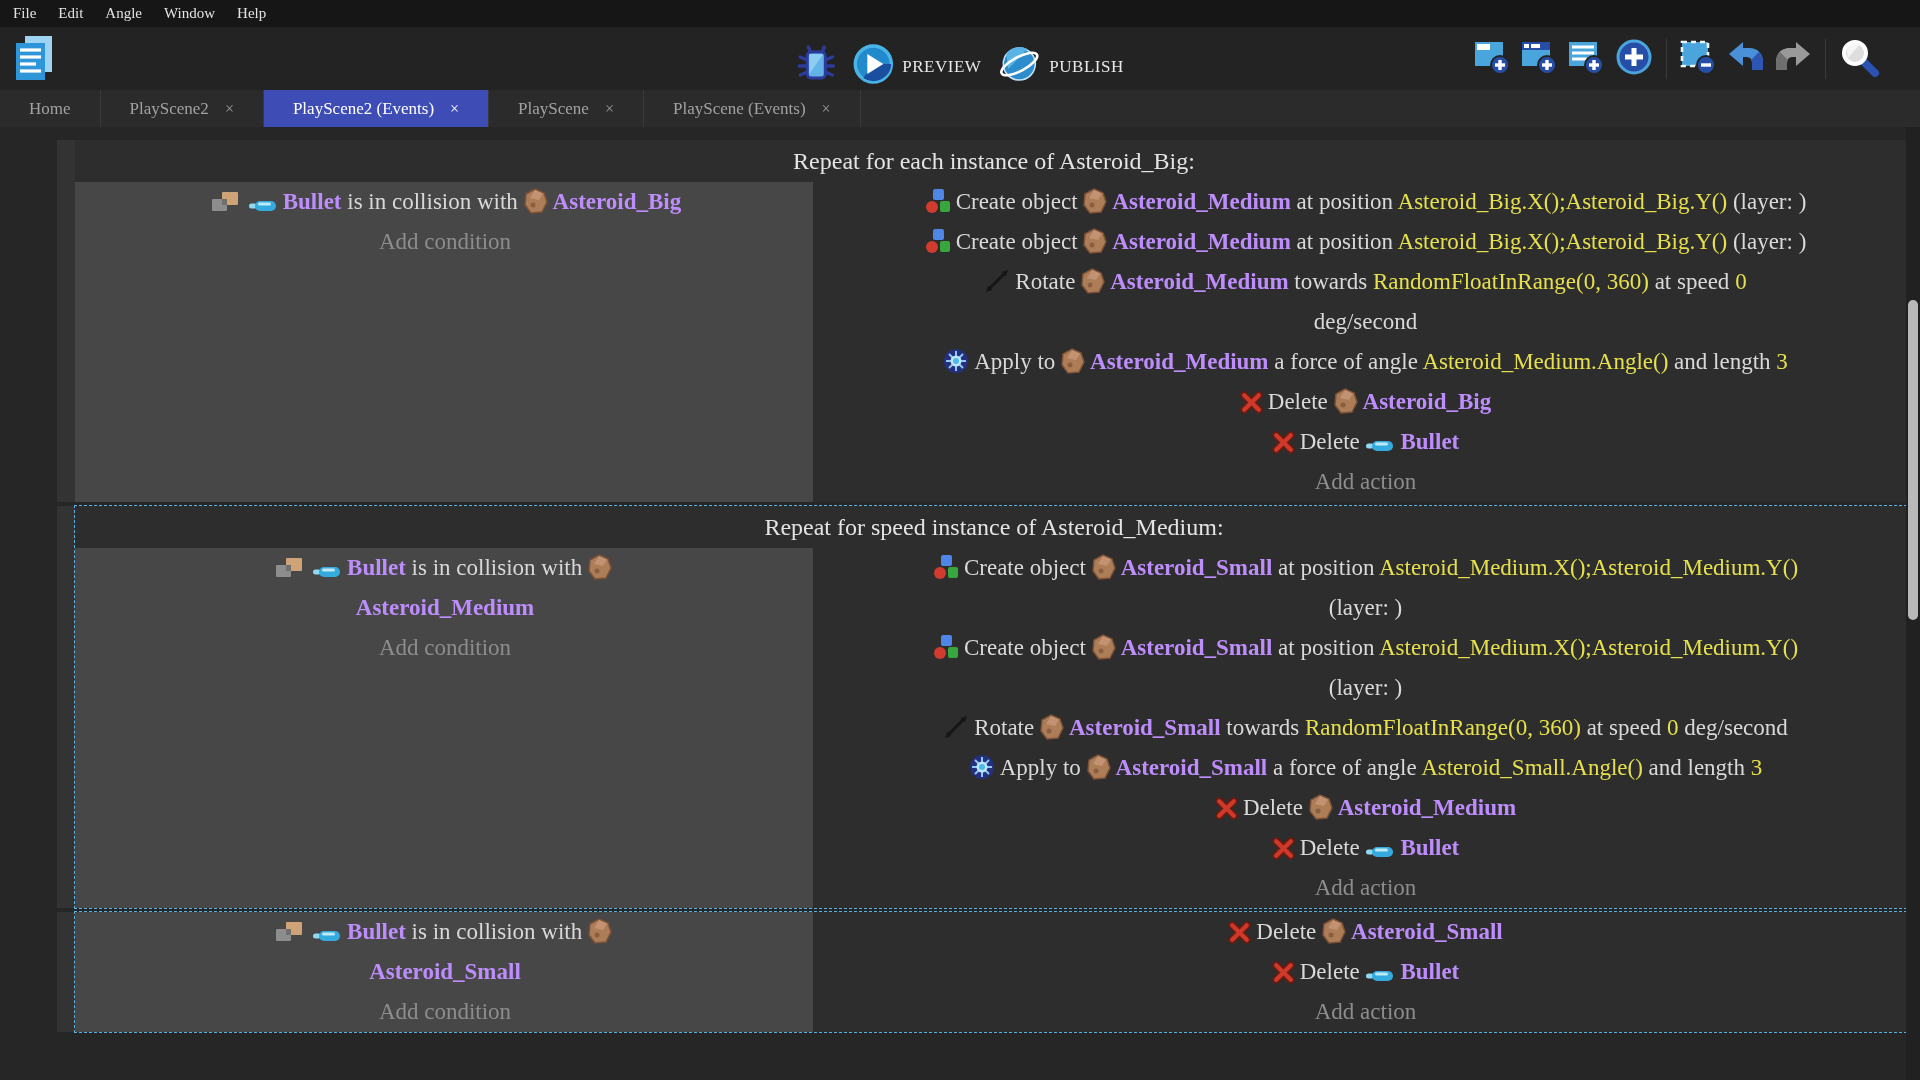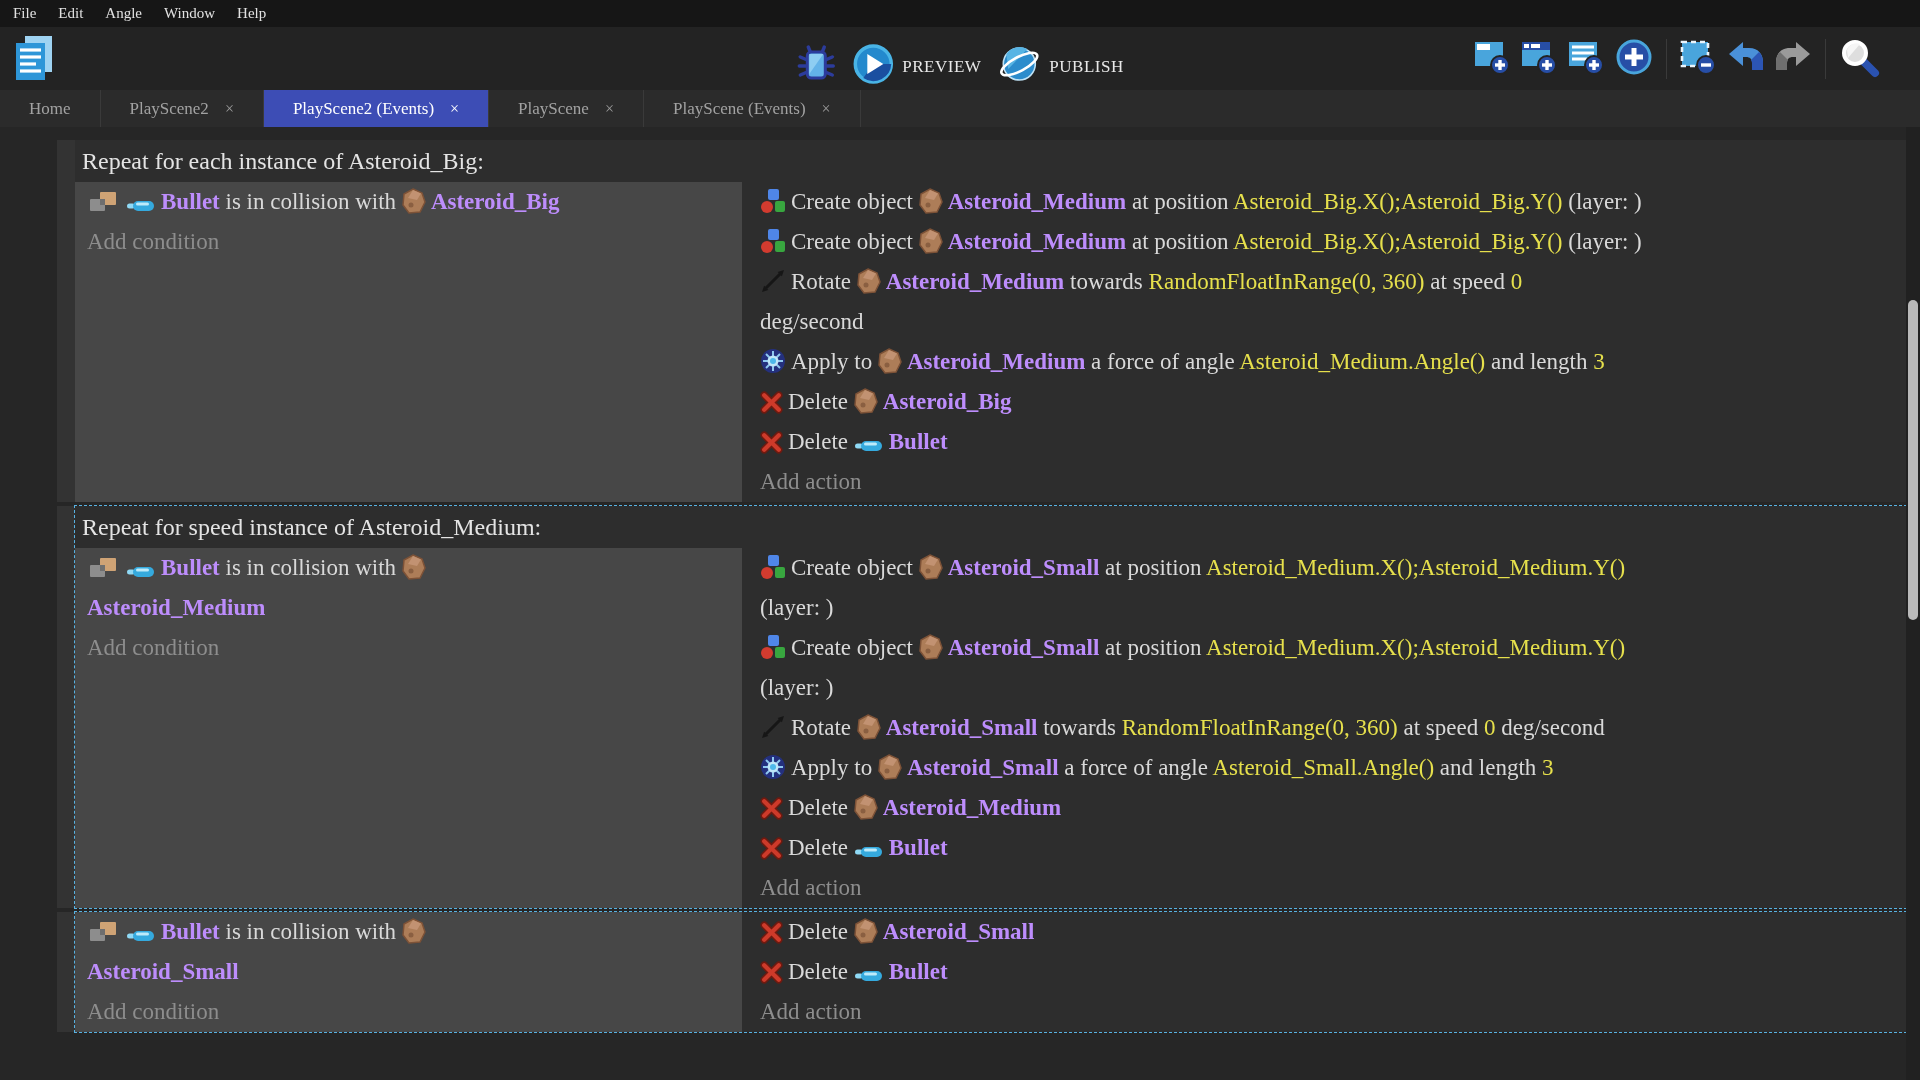--- a/index.html
+++ b/index.html
@@ -24,29 +24,29 @@
   .tb-icon{ display:flex; align-items:center; justify-content:center; }
   
   .tabbar{ position:absolute; left:0; top:90px; width:100%; height:37px; background:#2b2b2b; display:flex; }
   .tab{ display:flex; align-items:center; height:37px; padding:0 29px; font-size:17px;
     color:#a2a2a2; border-right:1px solid #3a3a3a; white-space:nowrap; }
   .tab .close{ margin-left:16px; font-size:16px; color:#9a9a9a; }
   .tab.active{ background:#3d4db5; color:#ffffff; }
   .tab.active .close{ color:#fff; }
   
   .sheet{ position:absolute; left:0; top:127px; width:1920px; height:953px; background:#262626; }
-  .events{ position:absolute; left:57px; top:13px; width:1849px; }
+  .events{ position:absolute; left:57px; top:13px; width:1849px;text-align:center; }
   .event-row{ display:flex; margin-bottom:4px; }
   .gutter{ width:18px; background:#333333; flex:none; }
   .event-block{ flex:1; background:#2d2d2d; }
   .event-block.selected{ outline:1px dashed #58b2e2; outline-offset:0px; }
   .event-header{ font-size:24px; color:#e4e4e4; line-height:42px; height:42px; padding-left:7px;
     white-space:nowrap; overflow:hidden; }
   .event-body{ display:flex; align-items:stretch; }
-  .conds{ width:667px; flex:none; background:#474747; padding-left:12px; padding-right:10px; }
+  .conds{ width:738px; flex:none; background:#474747; padding-left:12px; padding-right:10px; }
   .acts{ flex:1; padding-left:8px; padding-right:6px;margin-left:10px; }
   .row{ font-size:23px; line-height:40px; color:#d9d9d9; }
   .row .obj{ color:#bd8dfc; font-weight:bold; }
   .row .expr{ color:#e6e04c; }
   .row.add{ color:#8d8d8d; }
   .ic{ display:inline-block; vertical-align:-5px; margin-right:5px; }
   .ic svg{ display:block; }
   
   .vscroll{ position:absolute; right:0; top:127px; width:14px; height:953px; background:#212121; }
   .vthumb{ position:absolute; left:2px; top:173px; width:10px; height:320px; background:#b9b9b9; border-radius:5px; }

